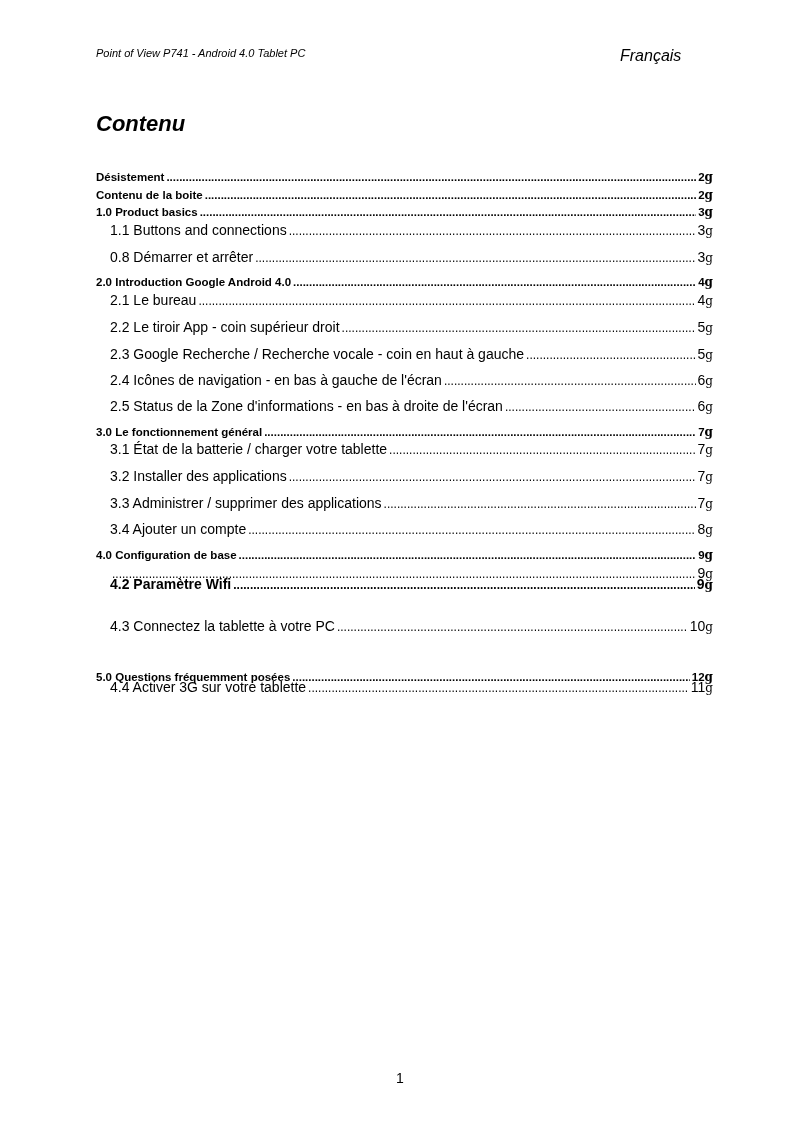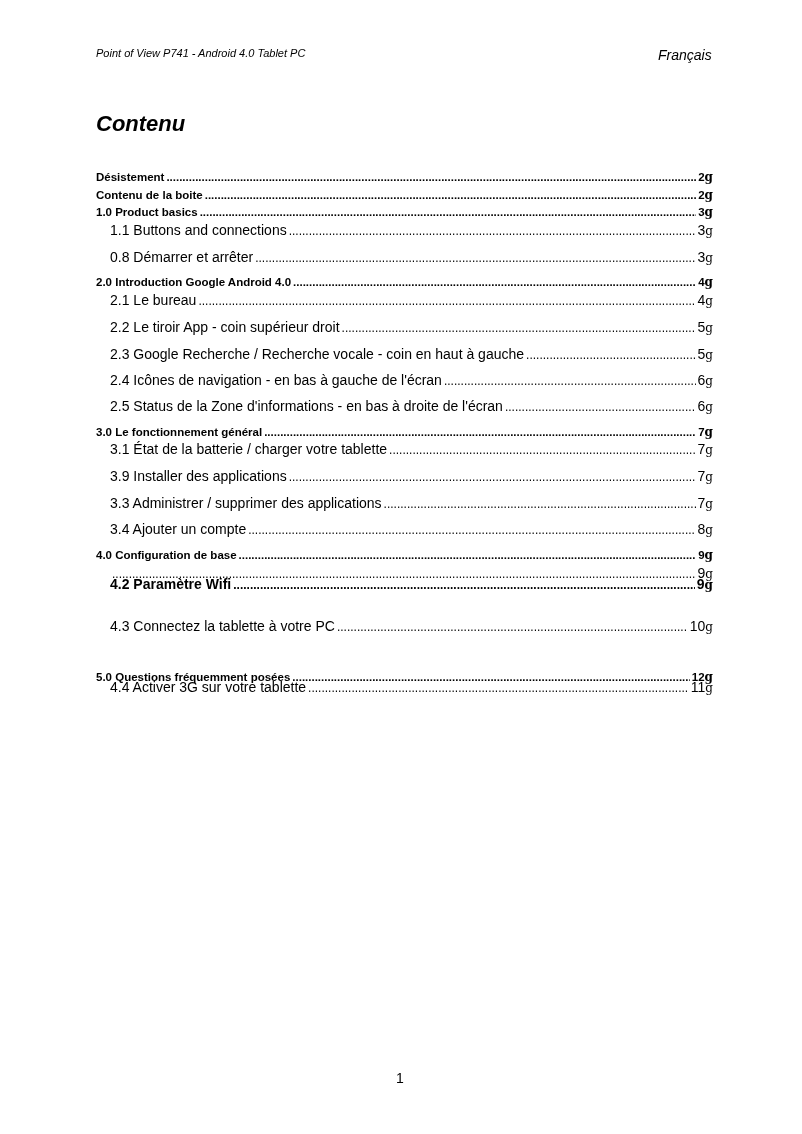--- a/index.html
+++ b/index.html
@@ -5,22 +5,22 @@
   html, body { margin: 0; padding: 0; background: #ffffff; }
   body {
     width: 802px; height: 1134px; position: relative; overflow: hidden;
     font-family: "Liberation Sans", sans-serif; color: #000;
   }
   .header-left {
     position: absolute; left: 96px; top: 47px;
     font-size: 11px; font-style: italic;
   }
   .header-right {
-    position: absolute; left: 658px; top: 47px;
-    font-size: 14px; font-style: italic;
+    position: absolute; left: 620px; top: 47px;
+    font-size: 16px; font-style: italic;
   }
   .title {
     position: absolute; left: 96px; top: 111px;
     font-size: 22px; font-weight: bold; margin: 0; font-style: italic;
   }
   .toc { position: absolute; left: 96px; top: 0; width: 617px; }
   .toc-row {
     position: absolute; left: 0; width: 617px;
     display: flex; align-items: baseline; white-space: nowrap;
   }
@@ -112,21 +112,21 @@
       <span class="label">3.0 Le fonctionnement général</span>
       <span class="dots"></span>
       <span class="page"><span>7</span><span class="g">g</span></span>
     </div>
     <div class="toc-row l2" style="top: 441px;">
       <span class="label">3.1 État de la batterie / charger votre tablette</span>
       <span class="dots"></span>
       <span class="page"><span>7</span><span class="g">g</span></span>
     </div>
     <div class="toc-row l2" style="top: 468px;">
-      <span class="label">3.9 Installer des applications</span>
+      <span class="label">3.2 Installer des applications</span>
       <span class="dots"></span>
       <span class="page"><span>7</span><span class="g">g</span></span>
     </div>
     <div class="toc-row l2" style="top: 495px;">
       <span class="label">3.3 Administrer / supprimer des applications</span>
       <span class="dots"></span>
       <span class="page"><span>7</span><span class="g">g</span></span>
     </div>
     <div class="toc-row l2" style="top: 521px;">
       <span class="label">3.4 Ajouter un compte</span>

